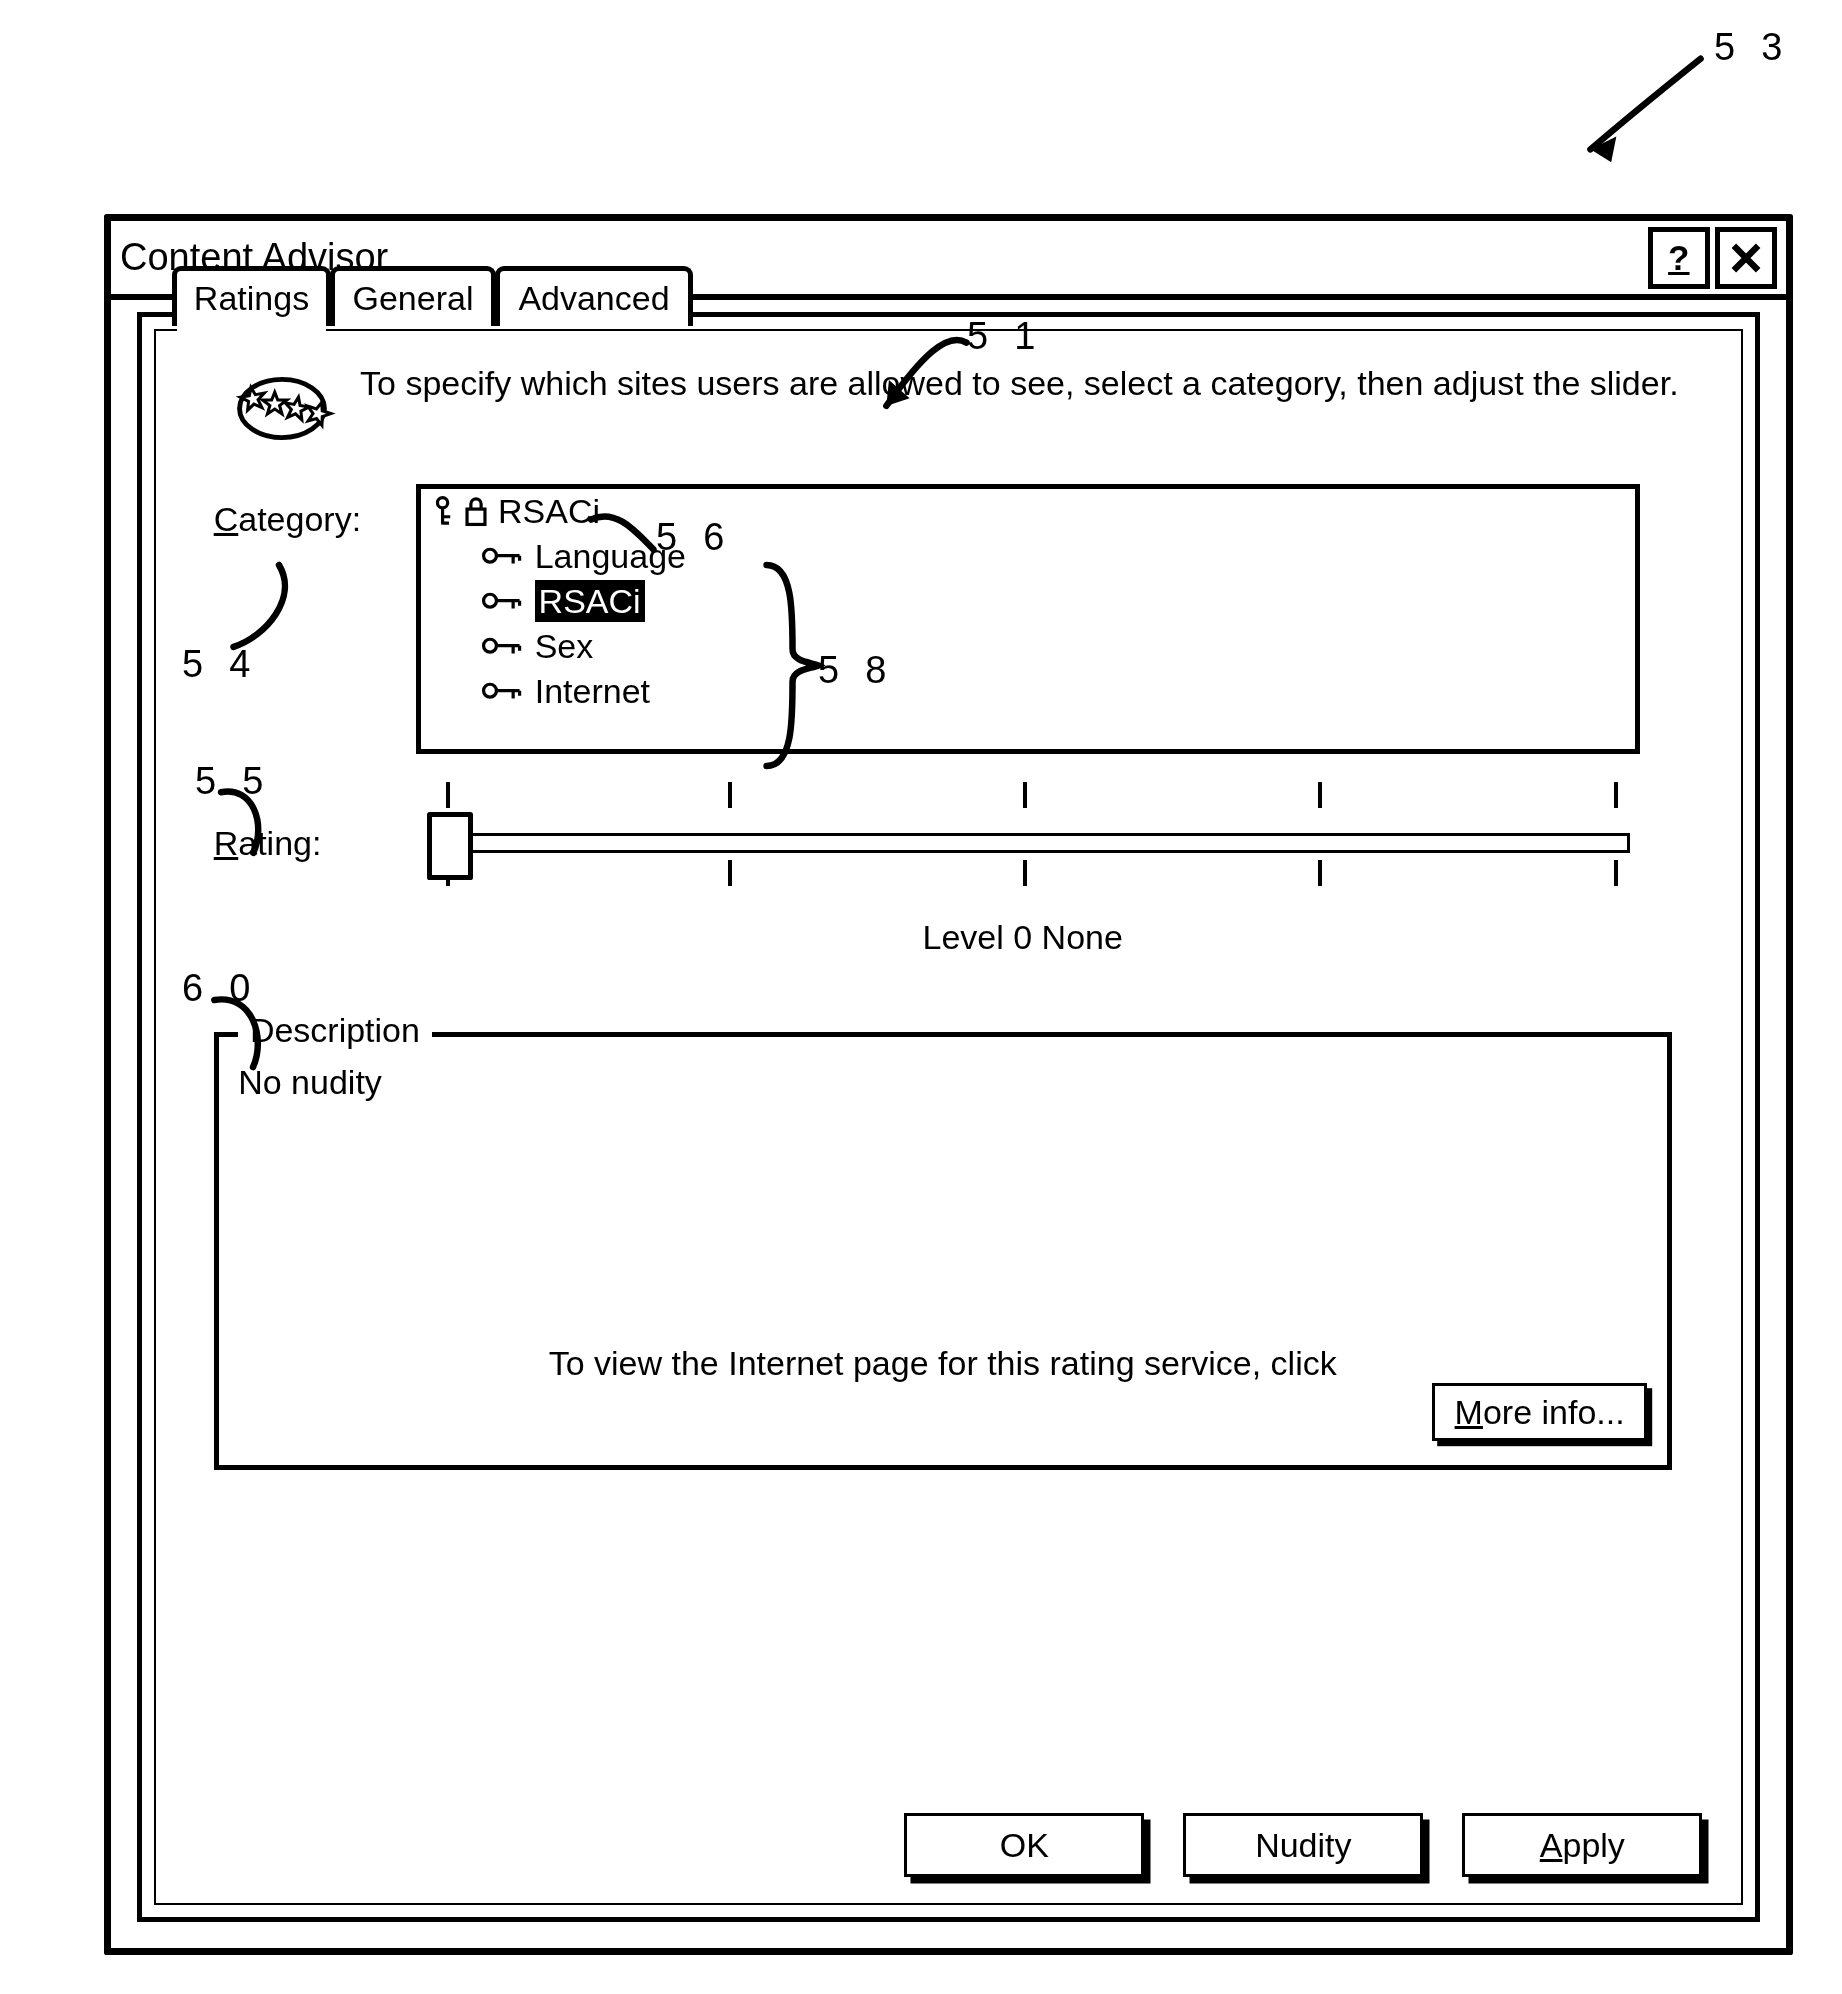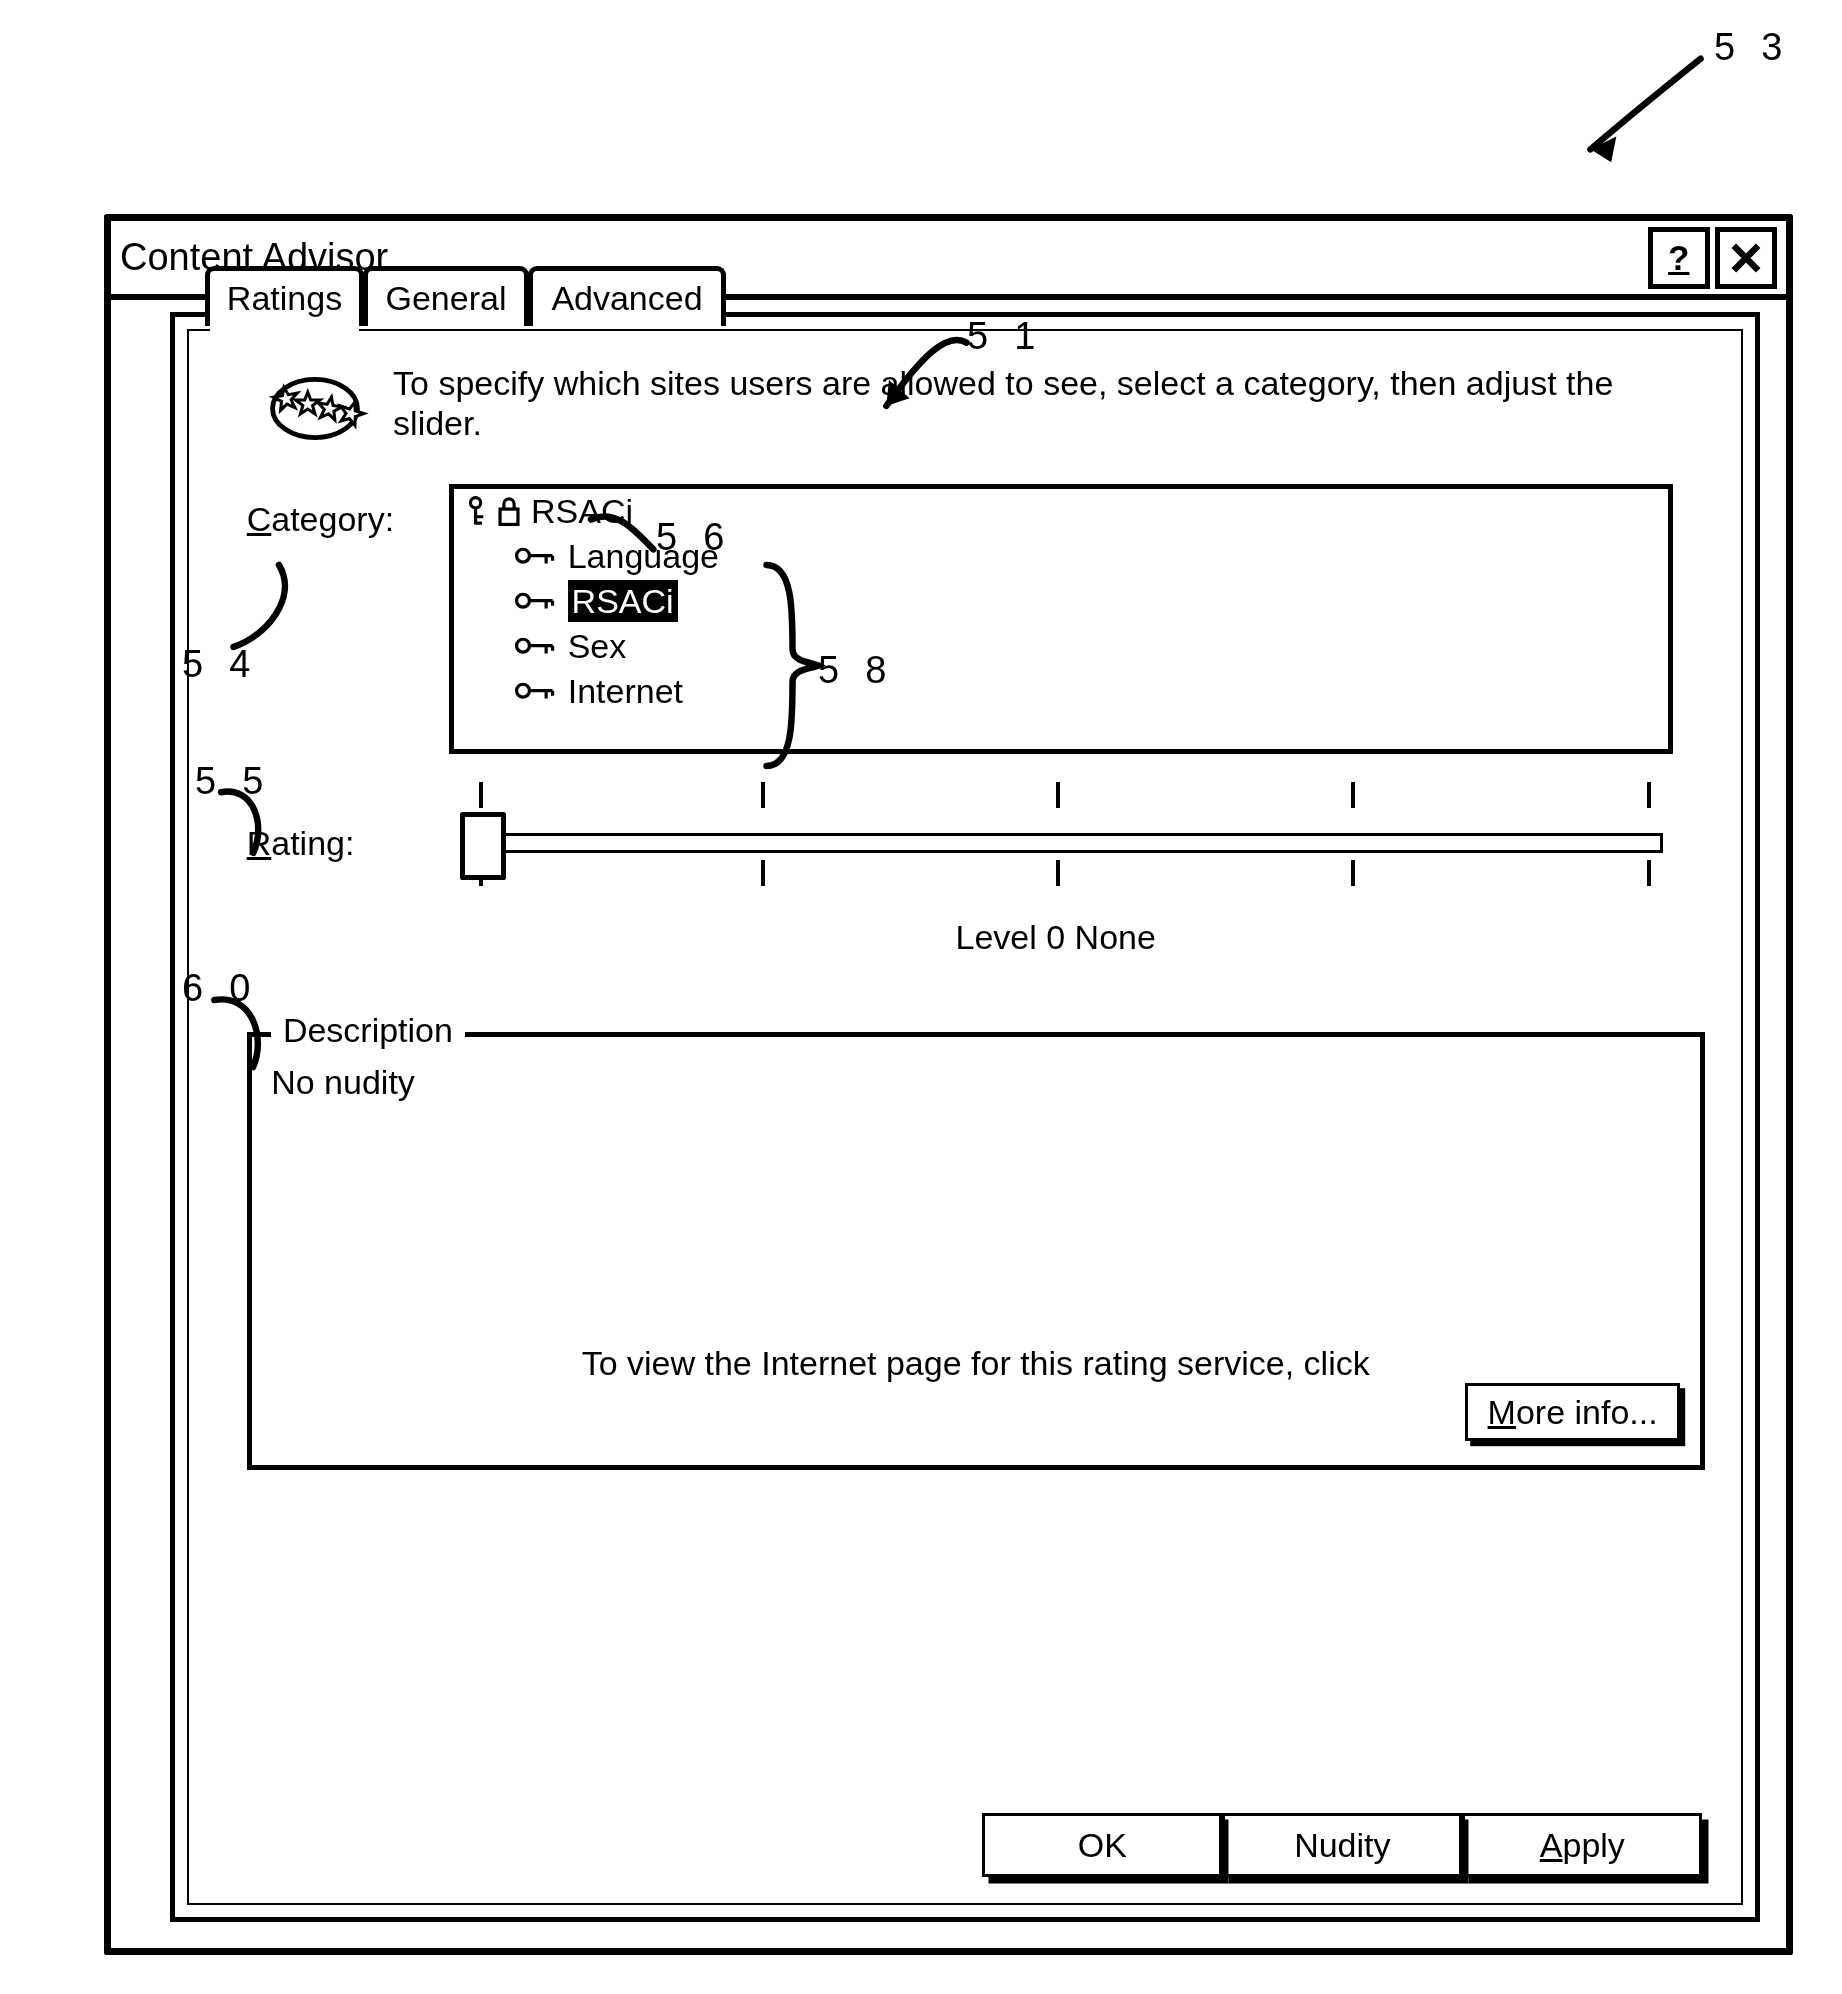--- a/index.html
+++ b/index.html
@@ -9,21 +9,21 @@
   .window{position:absolute;left:104px;top:214px;width:1675px;height:1727px;
            border:7.8px solid #000;border-radius:2.6px;background:#fff;}
   .titlebar{height:65px;border-bottom:6.5px solid #000;display:flex;align-items:center;
             padding:4px 9px;justify-content:space-between;}
   .titlebar .title{font-size:38px;}
   .titlebar .spacer{flex:1;}
   .tb-btn{width:52px;height:52px;border:5.2px solid #000;margin-left:5.2px;display:flex;
           align-items:center;justify-content:center;font-size:35px;font-weight:bold;}
   
   .content-outer{position:absolute;left:26px;top:91px;right:26px;bottom:26px;
-                 border:5.2px solid #000;margin-left:33px;}
+                 border:5.2px solid #000;}
   .content-inner{position:absolute;left:11.7px;top:11.7px;right:11.7px;bottom:11.7px;
                  border:2.6px solid #000;}
   
   .tab{position:absolute;top:-51px;height:55px;border:5.2px solid #000;border-bottom:none;
        border-top-left-radius:9px;border-top-right-radius:9px;background:#fff;
        display:flex;align-items:center;justify-content:center;font-size:34px;}
   .tab.active{z-index:2;}
   .tab.active::after{content:"";position:absolute;bottom:-6.5px;left:0;right:0;height:9px;background:#fff;}
   .tab-ratings{left:30px;width:149px;}
   .tab-general{left:188px;width:156px;}
@@ -51,21 +51,21 @@
          background:#fff;border-radius:2.6px;}
   .level-text{position:absolute;left:0;right:0;top:136px;text-align:center;font-size:34px;}
   
   .desc-frame{position:absolute;left:58px;top:701px;width:1448px;height:428px;border:5.2px solid #000;}
   .desc-legend{position:absolute;left:19.5px;top:-26px;background:#fff;padding:0 11.7px;font-size:34px;}
   .desc-body{position:absolute;left:19.5px;top:26px;font-size:34px;}
   .desc-foot{position:absolute;left:19.5px;bottom:23.4px;right:19.5px;display:flex;align-items:center;flex-direction:column;}
   .more-btn{margin-left:auto;border:3.9px solid #000;padding:6.5px 19.5px;
             box-shadow:5.2px 5.2px 0 #000;font-size:34px;}
   
-  .btn-row{position:absolute;left:0;right:39px;bottom:26px;display:flex;justify-content:flex-end;}
+  .btn-row{position:absolute;left:0;right:39px;bottom:26px;display:flex;justify-content:flex-end;gap:39px;}
   .dlg-btn{width:234px;height:58px;border:3.9px solid #000;box-shadow:6.5px 6.5px 0 #000;
            display:flex;align-items:center;justify-content:center;font-size:34px;}
   
   .callout-text{position:absolute;font-size:38px;letter-spacing:7.8px;}
   svg.connect{position:absolute;overflow:visible;}
   svg.connect path{stroke:#000;stroke-width:10;fill:none;stroke-linecap:round;}
   svg.connect polygon{fill:#000;}
 </style>
 </head>
 <body>

